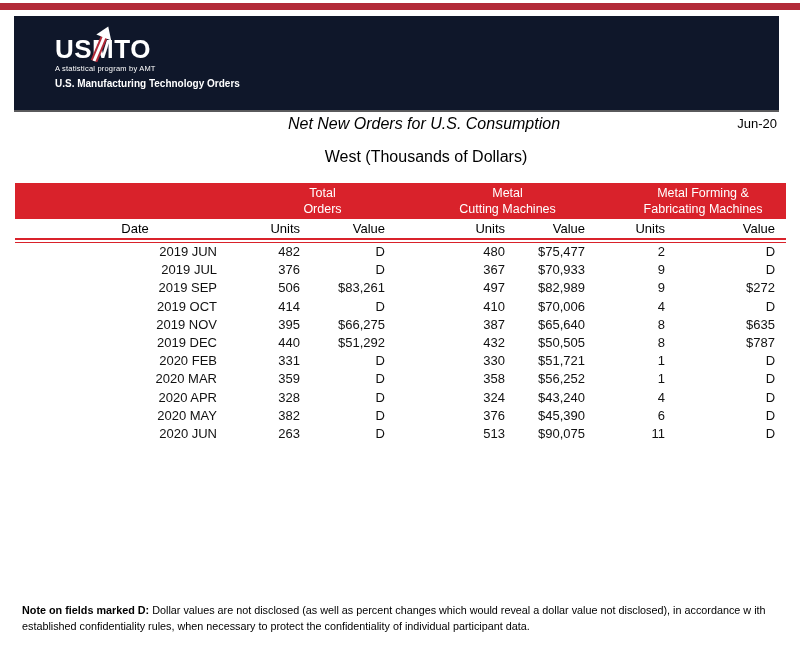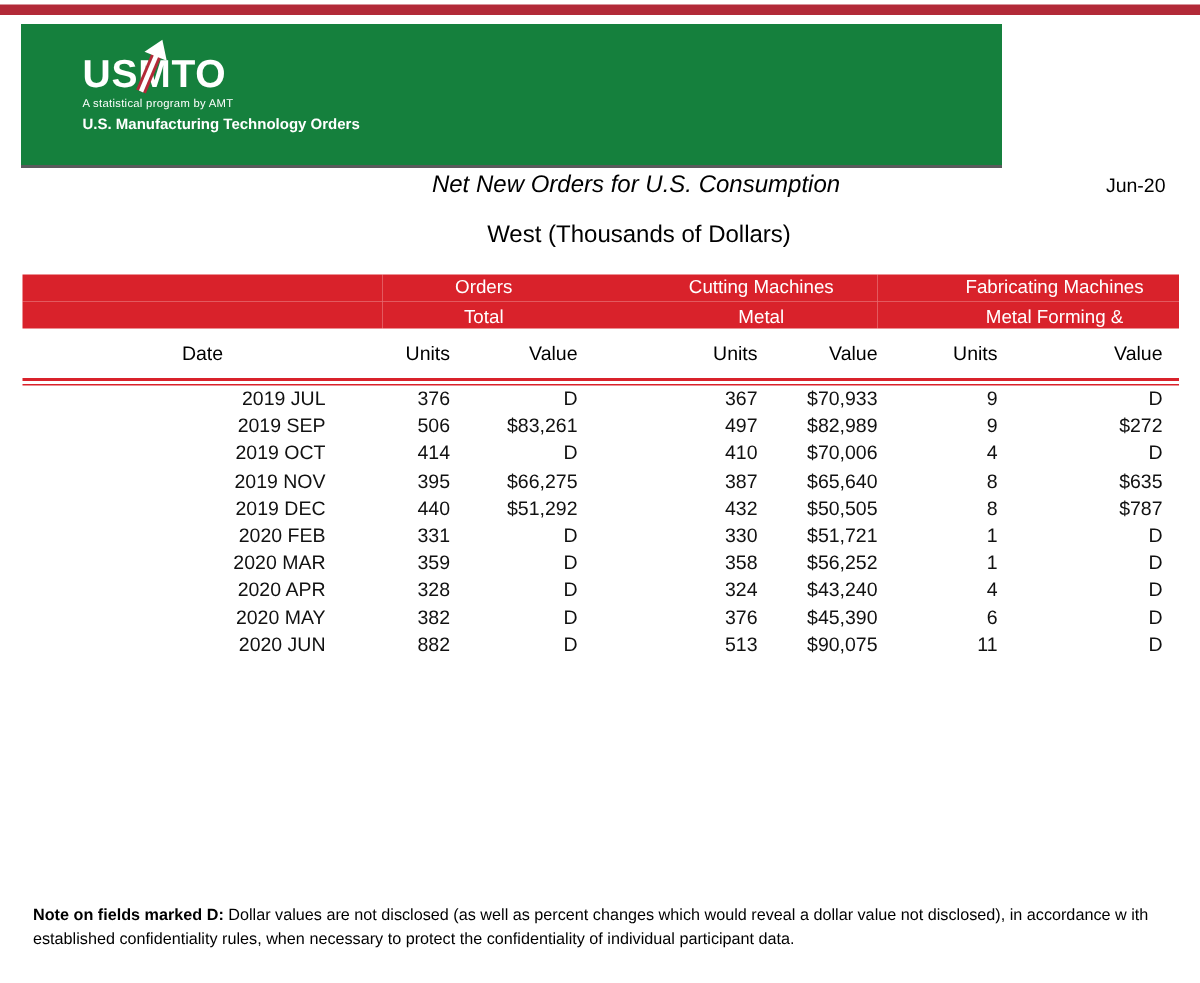--- a/index.html
+++ b/index.html
@@ -3,22 +3,22 @@
 <meta charset="utf-8">
 <style>
   html,body { margin:0; padding:0; }
   body {
     width:800px; height:655px; position:relative; background:#ffffff;
     font-family:"Liberation Sans", sans-serif; color:#111;
     overflow:hidden;
   }
   .top-strip { position:absolute; top:3px; left:0; width:800px; height:7px; background:#b22a38; }
   .banner {
-    position:absolute; top:16px; left:14px; width:654px; height:94px;
-    background:#15803d; border-bottom:2px solid #5a5a5c;
+    position:absolute; top:16px; left:14px; width:765px; height:94px;
+    background:#0f172a; border-bottom:2px solid #5a5a5c;
   }
   .logo-block { position:absolute; left:41px; top:20px; color:#fff; }
   .logo-text { font-size:26px; font-weight:bold; letter-spacing:0.5px; line-height:1; }
   .logo-arrow { position:absolute; left:34px; top:-11px; }
   .tagline { font-size:7.5px; margin-top:2px; letter-spacing:0.2px; }
   .org-line { position:absolute; left:41px; top:62px; color:#fff; font-size:10px; font-weight:bold; }
   .doc-title {
     position:absolute; top:115px; left:14px; width:800px; padding-left:20px; box-sizing:border-box;
     text-align:center; font-size:16px; font-style:italic; color:#000;
   }
@@ -26,21 +26,21 @@
   .subtitle {
     position:absolute; top:148px; left:0; width:800px; padding-left:20px; box-sizing:border-box;
     text-align:center; font-size:16px; color:#000;margin-left:16px;
   }
   .table-wrap { position:absolute; top:183px; left:15px; width:771px; }
   table { border-collapse:collapse; table-layout:fixed; width:771px; font-size:13px; }
   th, td { padding:0; margin:0; font-weight:normal; white-space:nowrap; overflow:visible; }
   thead .band th { background:#d9222b; color:#ffffff; text-align:center; height:16px; line-height:16px; font-size:12.5px; }
   thead .band.band-top th { padding-top:2px; }
   thead .band.band-bottom th { padding-bottom:2px; }
-  thead .colhead th { height:33px; line-height:19px; color:#000; font-size:13px;margin-top:48px; }
+  thead .colhead th { height:19px; line-height:19px; color:#000; font-size:13px;margin-top:48px; }
   .th-date { text-align:center; }
   .al-r { text-align:right; }
   .p10 { padding-right:10px; }
   .p5 { padding-right:5px; }
   .p0 { padding-right:0; }
   .p11 { padding-right:11px; }
   .sep-cell { padding:0; }
   .double-line { height:2px; background:#ffffff; border-top:2.5px solid #d9222b; border-bottom:1.5px solid #d9222b; }
   tbody td { height:18.2px; line-height:18px; color:#111; }
   td.c0 { text-align:right; padding-right:38px; }
@@ -85,55 +85,66 @@
         <col style="width:55px">
         <col style="width:80px">
       <col style="width:40px">
         <col style="width:80px">
         <col style="width:75px">
       <col style="width:35px">
         <col style="width:55px">
         <col style="width:111px">
     </colgroup>
     <thead>
+      <tr class="band band-top">
+        <th></th>
+        <th colspan="2">Total</th>
+        <th></th>
+        <th colspan="2">Metal</th>
+        <th></th>
+        <th colspan="2">Metal Forming &amp;</th>
+      </tr>
       <tr class="band band-bottom">
         <th></th>
         <th colspan="2">Orders</th>
         <th></th>
         <th colspan="2">Cutting Machines</th>
         <th></th>
         <th colspan="2">Fabricating Machines</th>
-      </tr>
-      <tr class="band band-top">
-        <th></th>
-        <th colspan="2">Total</th>
-        <th></th>
-        <th colspan="2">Metal</th>
-        <th></th>
-        <th colspan="2">Metal Forming &amp;</th>
       </tr>
       <tr class="colhead">
         <th class="th-date">Date</th>
         <th class="al-r p10">Units</th>
         <th class="al-r p5">Value</th>
         <th></th>
         <th class="al-r p5">Units</th>
         <th class="al-r p0">Value</th>
         <th></th>
         <th class="al-r p10">Units</th>
         <th class="al-r p11">Value</th>
       </tr>
       <tr>
         <td class="sep-cell" colspan="9">
             <div class="double-line"></div>
           </td>
       </tr>
     </thead>
     <tbody>
         <tr>
+          <td class="c0">2019 JUN</td>
+          <td class="c1">482</td>
+          <td class="c2">D</td>
+          <td></td>
+          <td class="c3">480</td>
+          <td class="c4">$75,477</td>
+          <td></td>
+          <td class="c5">2</td>
+          <td class="c6">D</td>
+        </tr>
+        <tr>
           <td class="c0">2019 JUL</td>
           <td class="c1">376</td>
           <td class="c2">D</td>
           <td></td>
           <td class="c3">367</td>
           <td class="c4">$70,933</td>
           <td></td>
           <td class="c5">9</td>
           <td class="c6">D</td>
         </tr>
@@ -220,21 +231,21 @@
           <td class="c2">D</td>
           <td></td>
           <td class="c3">376</td>
           <td class="c4">$45,390</td>
           <td></td>
           <td class="c5">6</td>
           <td class="c6">D</td>
         </tr>
         <tr>
           <td class="c0">2020 JUN</td>
-          <td class="c1">882</td>
+          <td class="c1">263</td>
           <td class="c2">D</td>
           <td></td>
           <td class="c3">513</td>
           <td class="c4">$90,075</td>
           <td></td>
           <td class="c5">11</td>
           <td class="c6">D</td>
         </tr>
       </tbody>
   </table>

